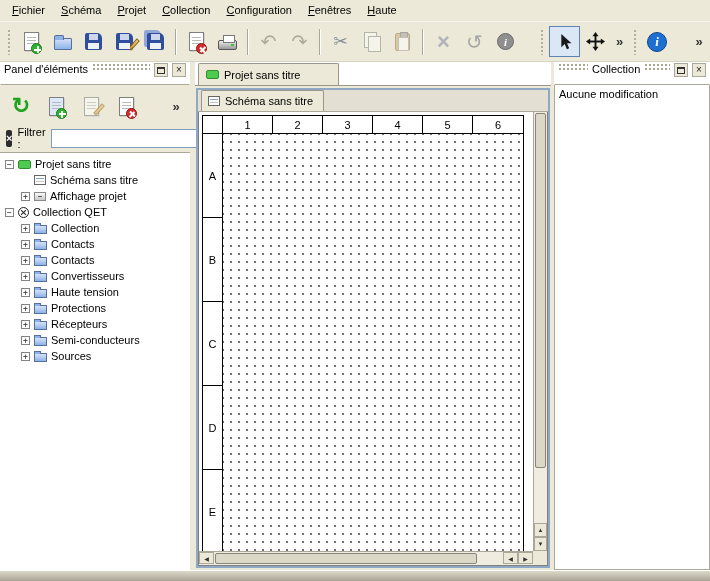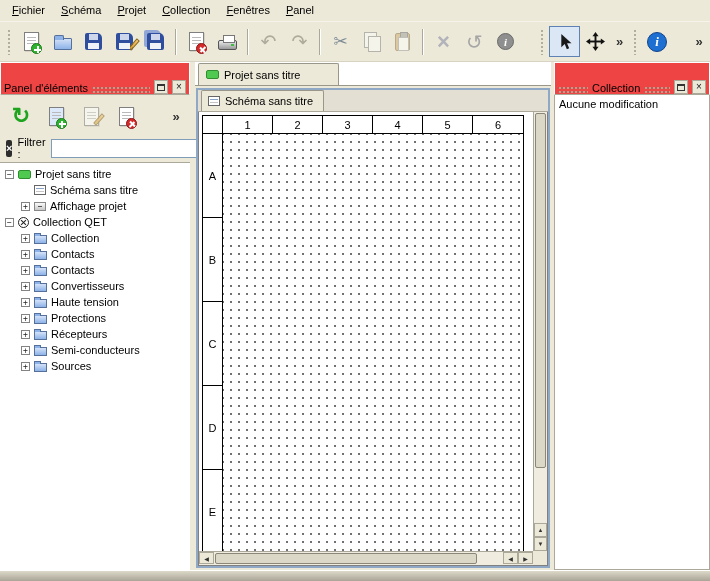--- a/index.html
+++ b/index.html
@@ -65,22 +65,22 @@
   .ipaste { position:relative; width:15px; height:18px; background:#c9a96a;
             border:1px solid #8a6d3b; border-radius:2px; opacity:.5; }
   .ipaste::before { content:""; position:absolute; top:-2px; left:4px; width:6px; height:4px; background:#9a9a9a; border:1px solid #666; }
   .ipaste::after  { content:""; position:absolute; top:3px; left:2px; width:9px; height:12px; background:#fff; border:1px solid #999; }
   .icircle { width:17px; height:17px; border-radius:50%; color:#fff; display:flex;
              align-items:center; justify-content:center; font:italic bold 11px "Liberation Serif", serif; }
   .icircle.gray { background:#8f8f8f; border:1px solid #6a6a6a; }
   .icircle.blue { background:#1d6fd1; border:1px solid #11448a; }
 
   
-  .dock-title { height:33px; flex:none; display:flex; align-items:flex-end; gap:4px;
-                padding:0 3px; background:#ef4444; border:1px solid #fff;
+  .dock-title { height:23px; flex:none; display:flex; align-items:flex-start; gap:4px;
+                padding:0 3px; background:#ffffff; border:1px solid #fff;
                 border-bottom:1px solid #aca899; }
   .dock-title .handle { flex:1; height:8px;
                 background-image:radial-gradient(#aaa694 1px, transparent 1.2px);
                 background-size:4px 4px; }
   .dock-title .handle.short { flex:none; width:30px; }
   .dock-btn { width:14px; height:14px; flex:none; border:1px solid #aca899; background:#ece9d8;
               display:flex; align-items:center; justify-content:center;
               font-size:10px; line-height:1; color:#222; }
   .float-glyph { width:8px; height:7px; border:1px solid #333; border-top-width:2px; }
 
@@ -188,22 +188,23 @@
                background:linear-gradient(#ddd9c9, #a9a496); }
 </style>
 </head>
 <body>
 
 <div id="menubar">
   <div class="menu-item">Fichier</div>
   <div class="menu-item">Schéma</div>
   <div class="menu-item">Projet</div>
   <div class="menu-item">Collection</div>
+  <div class="menu-item">Configuration</div>
   <div class="menu-item">Fenêtres</div>
-  <div class="menu-item">Panel</div>
+  <div class="menu-item">Haute</div>
 </div>
 
 <div id="toolbar">
   <div class="tb-handle"></div>
 
   <div class="tb-btn">
     <span class="ipage">
         <span class="badge green"></span>
       </span>
   </div>

